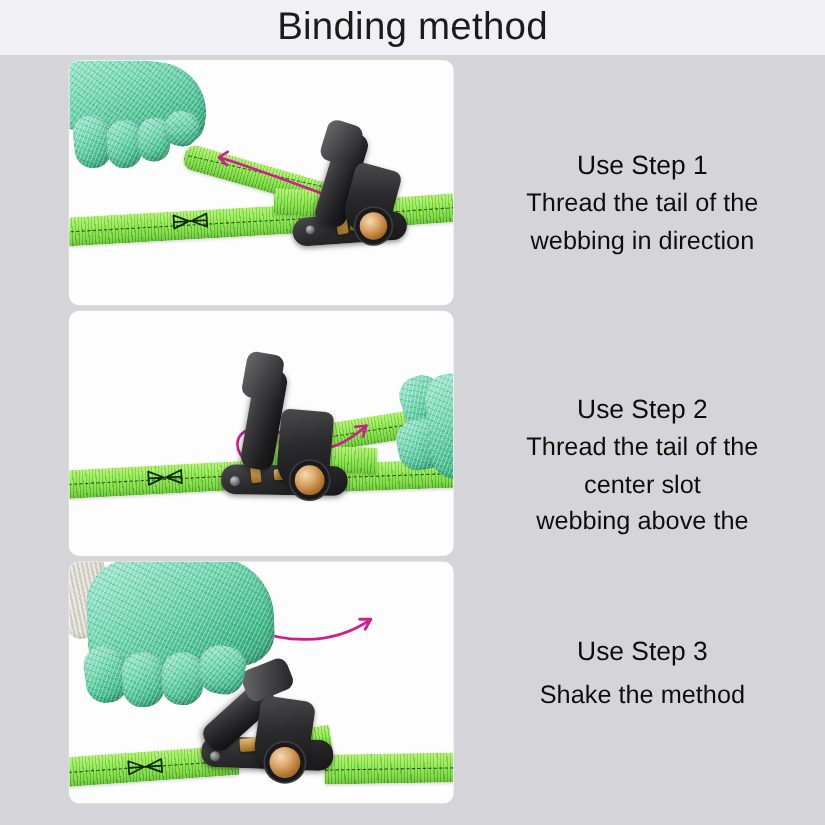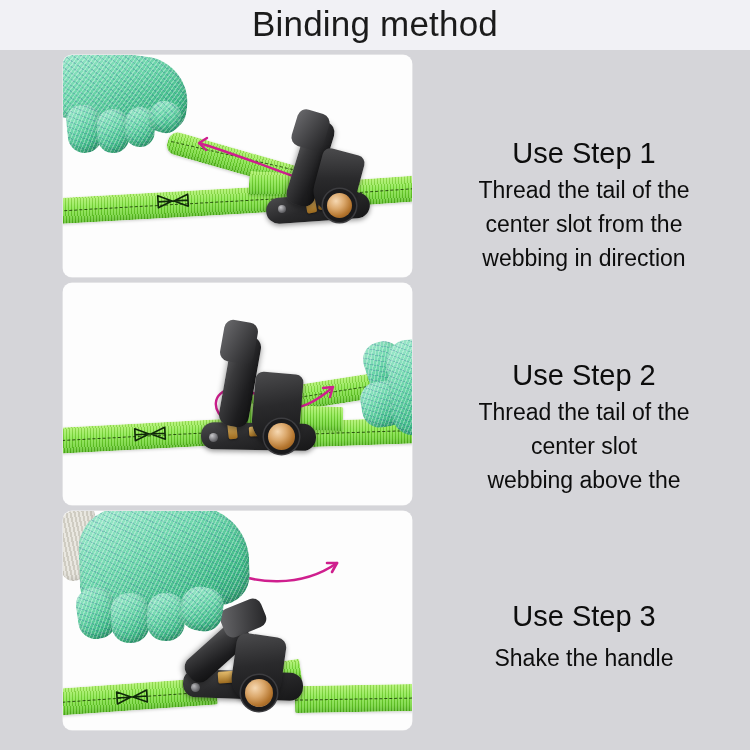--- a/index.html
+++ b/index.html
@@ -96,25 +96,25 @@
     position:absolute;
     background:repeating-linear-gradient(92deg,#e9e7e0 0 2px,#cfccc2 2px 4px);
     box-shadow:inset -2px -2px 6px rgba(0,0,0,.12);
   }
 
   
   .arrow-svg{position:absolute;overflow:visible;}
 
   
   .textcol{position:absolute;left:418px;width:332px;text-align:center;color:#0d0d0d;}
-  .step-head{font-size:29px;line-height:1.22;margin:0 0 3px 0;font-weight:400;}
+  .step-head{font-size:24px;line-height:1.22;margin:0 0 3px 0;font-weight:400;}
   .step-line{font-size:23px;line-height:1.46;margin:0;font-weight:400;white-space:nowrap;}
   #text-1{top:86px;}
   #text-2{top:308px;}
-  #text-3{top:528px;margin-top:21px;}
+  #text-3{top:528px;}
   #text-3 .step-line{line-height:1.86;}
 </style>
 </head>
 <body>
 
 <div class="title-bar"></div>
 <div class="title-text">Binding method</div>
 
 <div class="stage">
 
@@ -243,29 +243,28 @@
         <div class="glove-part" style="left:84px;top:86px;width:38px;height:48px;border-radius:18px;transform:rotate(2deg);"></div>
         <div class="glove-part" style="left:118px;top:80px;width:42px;height:44px;border-radius:18px;transform:rotate(10deg);"></div>
       </div>
 
     </div>
   </div>
 
   <div class="textcol" id="text-1">
     <p class="step-head">Use Step 1</p>
     <p class="step-line">Thread the tail of the</p>
-    <p class="step-line">center slot from the</p>
     <p class="step-line">webbing in direction</p>
   </div>
 
   <div class="textcol" id="text-2">
     <p class="step-head">Use Step 2</p>
     <p class="step-line">Thread the tail of the</p>
     <p class="step-line">center slot</p>
     <p class="step-line">webbing above the</p>
   </div>
 
   <div class="textcol" id="text-3">
     <p class="step-head">Use Step 3</p>
-    <p class="step-line">Shake the handle</p>
+    <p class="step-line">Shake the method</p>
   </div>
 
 </div>
 
 </body></html>

